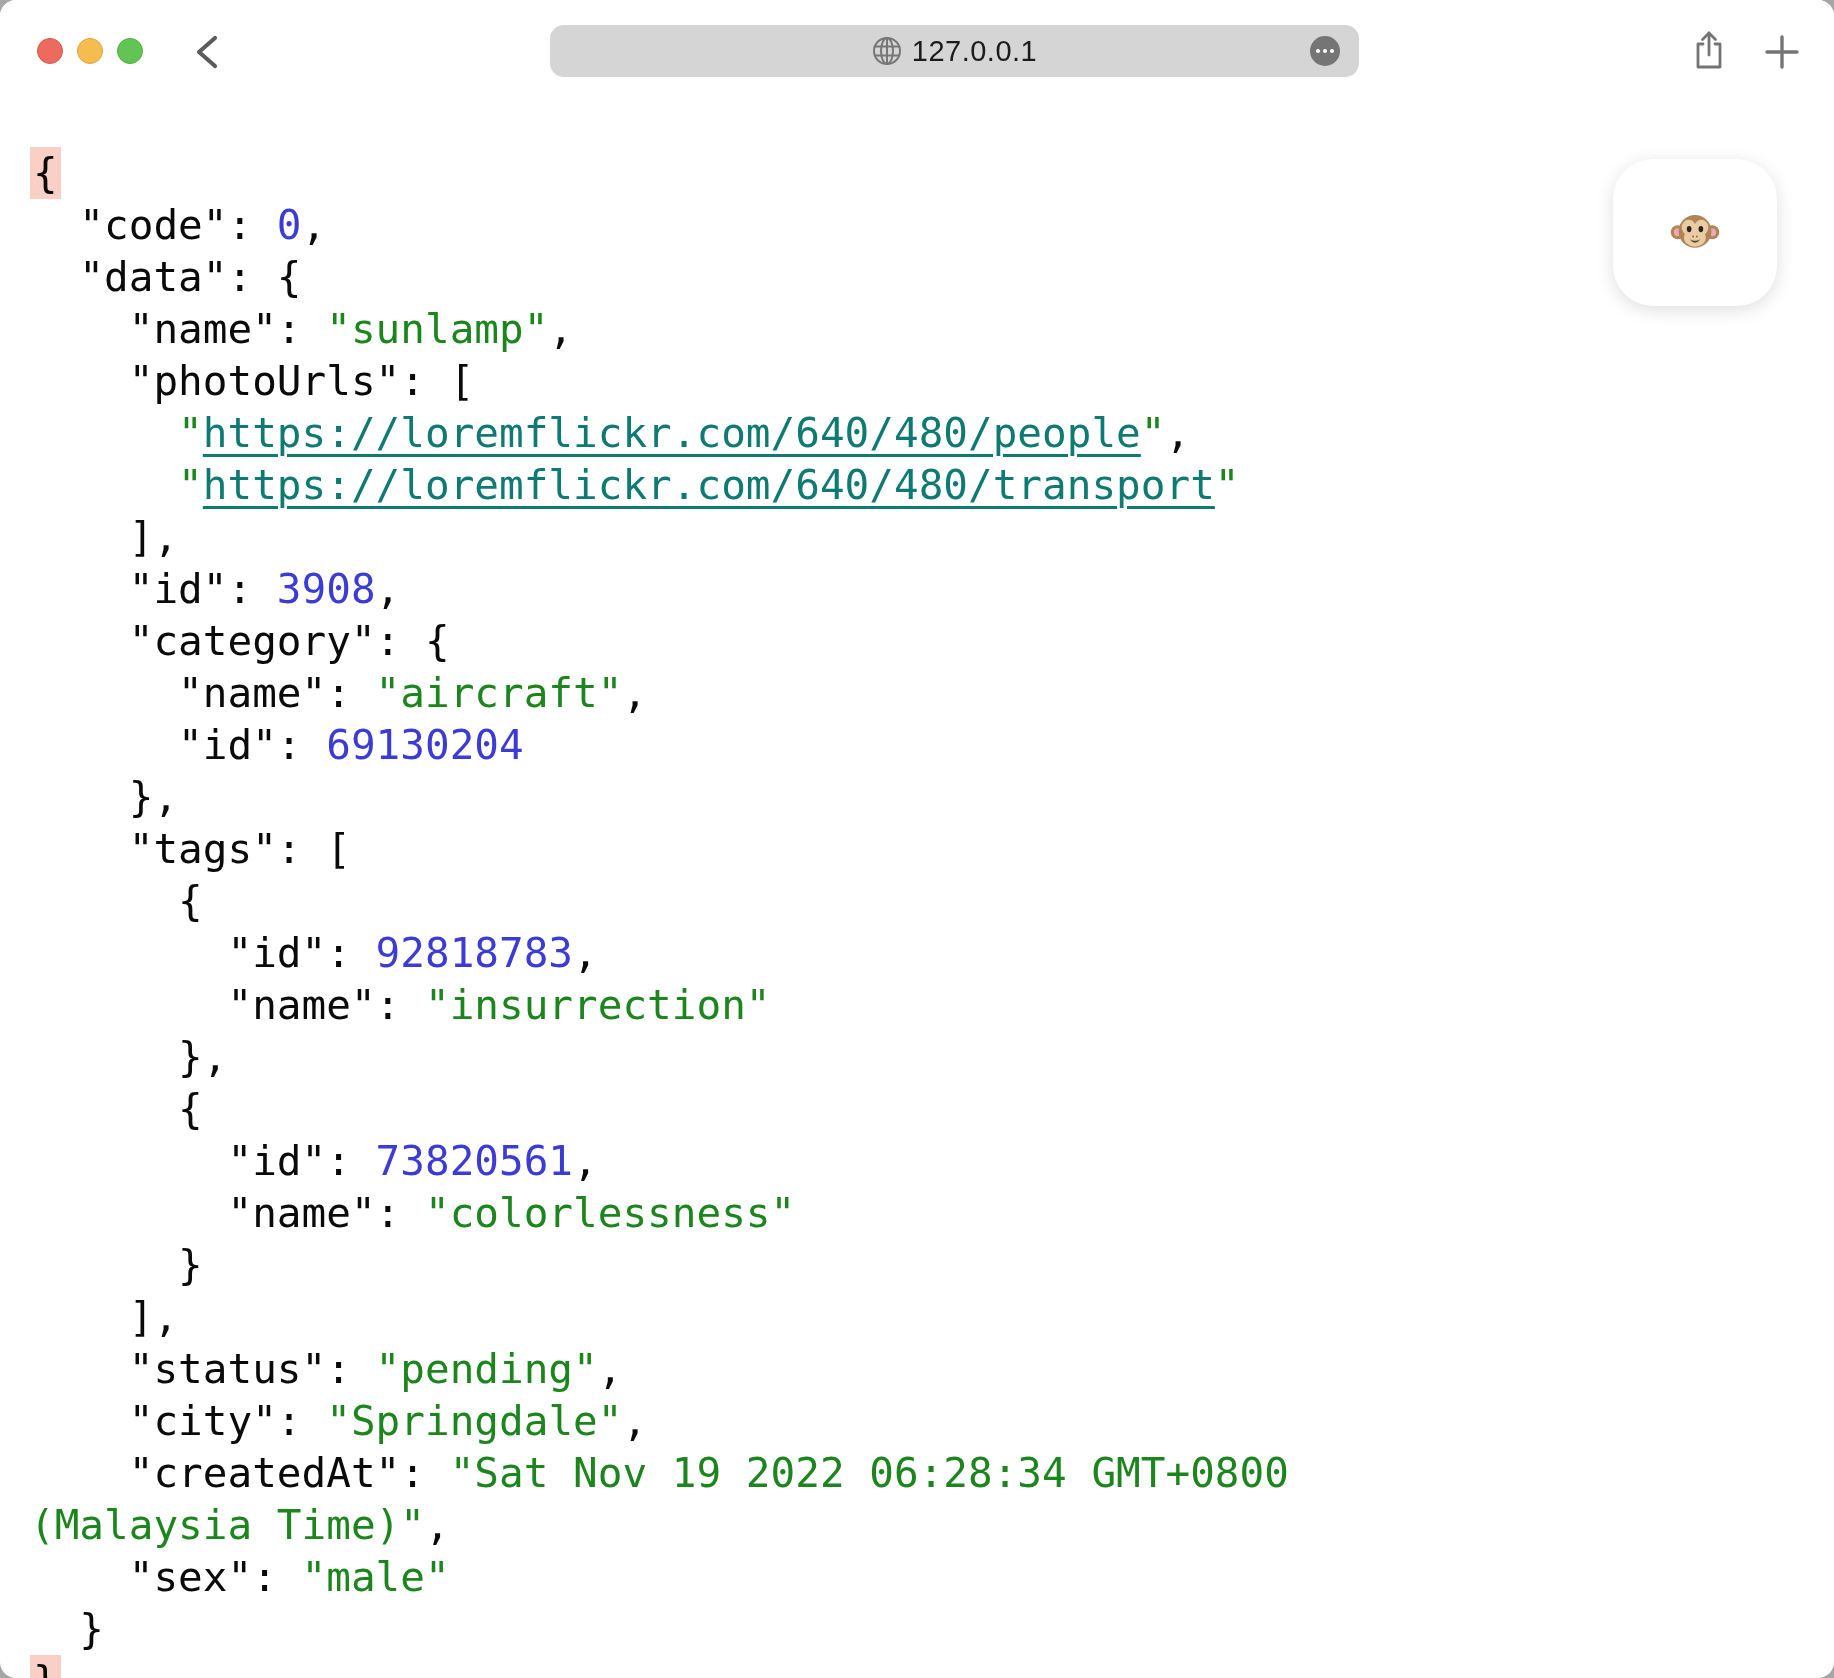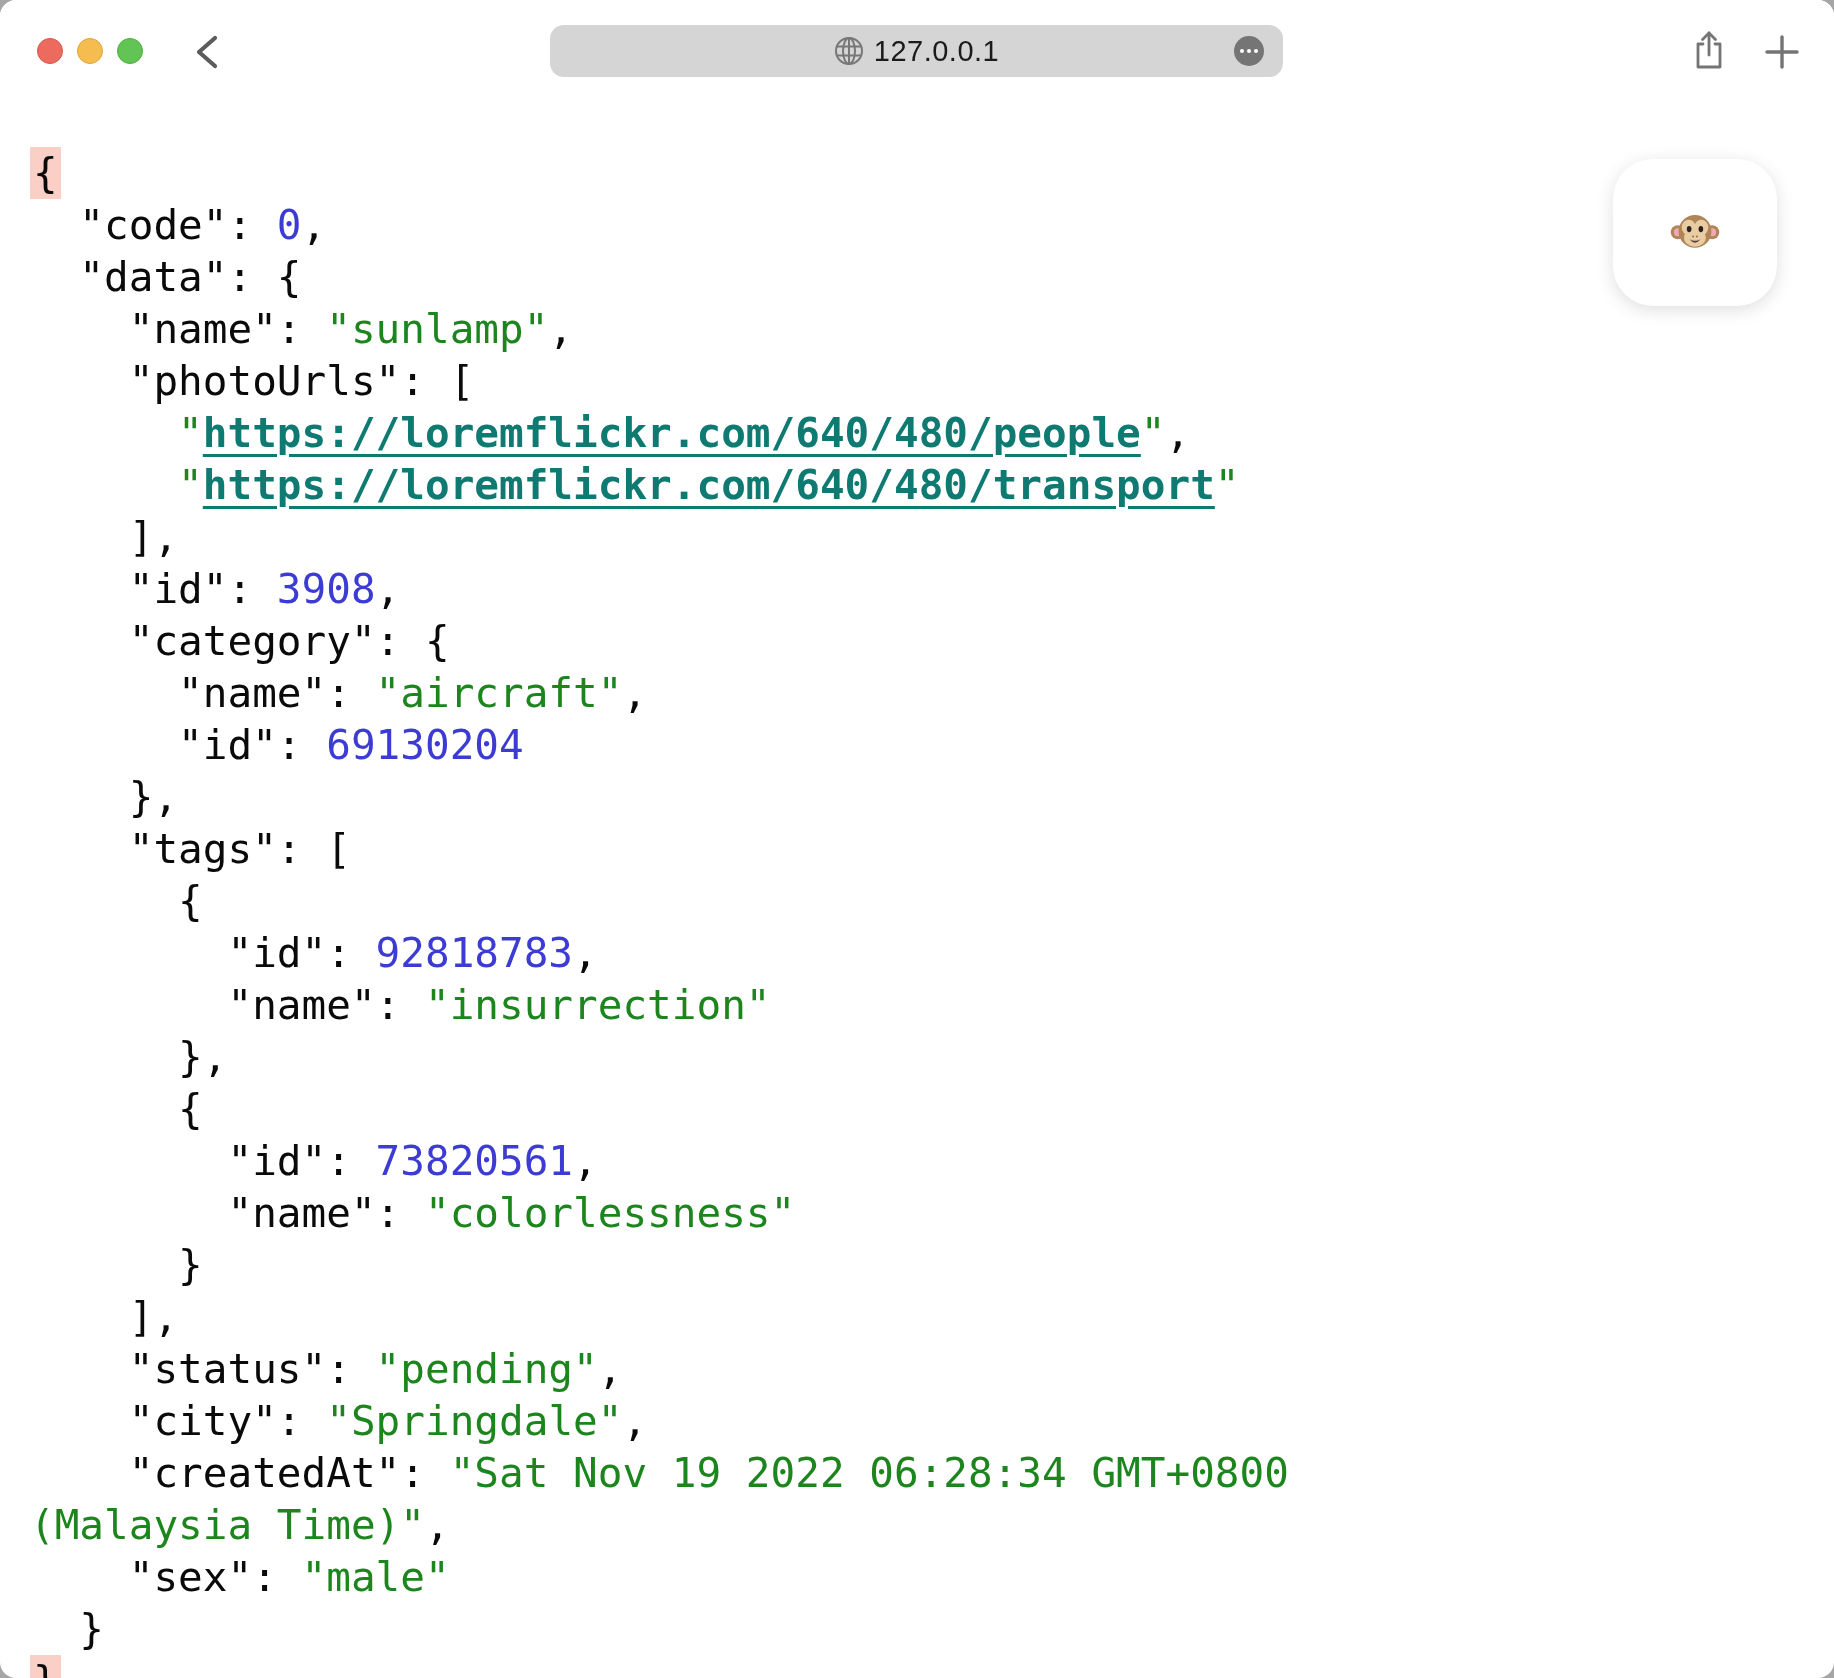--- a/index.html
+++ b/index.html
@@ -22,21 +22,21 @@
     position:absolute;top:0;left:0;right:0;height:104px;
     background:#ffffff;
   }
   .traffic{position:absolute;top:38px;left:37px;display:flex;gap:14px;}
   .traffic .light{width:26px;height:26px;border-radius:50%;box-sizing:border-box;}
   .light.red{background:var(--traffic-red);border:1px solid #d65549;}
   .light.yellow{background:var(--traffic-yellow);border:1px solid #dfa33b;}
   .light.green{background:var(--traffic-green);border:1px solid #4aae39;}
   .back-btn{position:absolute;left:194px;top:35px;width:26px;height:34px;}
   .url-bar{
-    position:absolute;left:550px;top:25px;width:733px;height:52px;
+    position:absolute;left:550px;top:25px;width:809px;height:52px;
     background:var(--url-bar-bg);
     border-radius:14px;
     display:flex;align-items:center;justify-content:center;gap:10px;
   }
   .url-text{font-size:29px;color:#1b1b1b;letter-spacing:.5px;}
   .ellipsis-btn{
     position:absolute;right:19px;top:11px;width:30px;height:30px;border-radius:50%;
     background:#757575;display:flex;align-items:center;justify-content:center;gap:3px;
   }
   .ellipsis-btn i{width:4px;height:4px;border-radius:50%;background:#fff;}
@@ -53,21 +53,20 @@
   }
   .code-line{height:52px;}
   .tok-str{color:var(--string);}
   .tok-num{color:var(--number);}
   a.tok-link{
     color:var(--link);
     text-decoration:underline;
     text-decoration-color:var(--link);
     text-decoration-thickness:3px;
     text-underline-offset:7px;
-    font-weight:bold;
   }
   .tok-hl{background:var(--highlight-bg);padding:2px 3px;}
   
   .ext-card{
     position:absolute;left:1613px;top:159px;width:164px;height:147px;
     background:#ffffff;border-radius:40px;
     box-shadow:0 4px 18px rgba(0,0,0,0.13);
     display:flex;align-items:center;justify-content:center;
   }
 </style>

